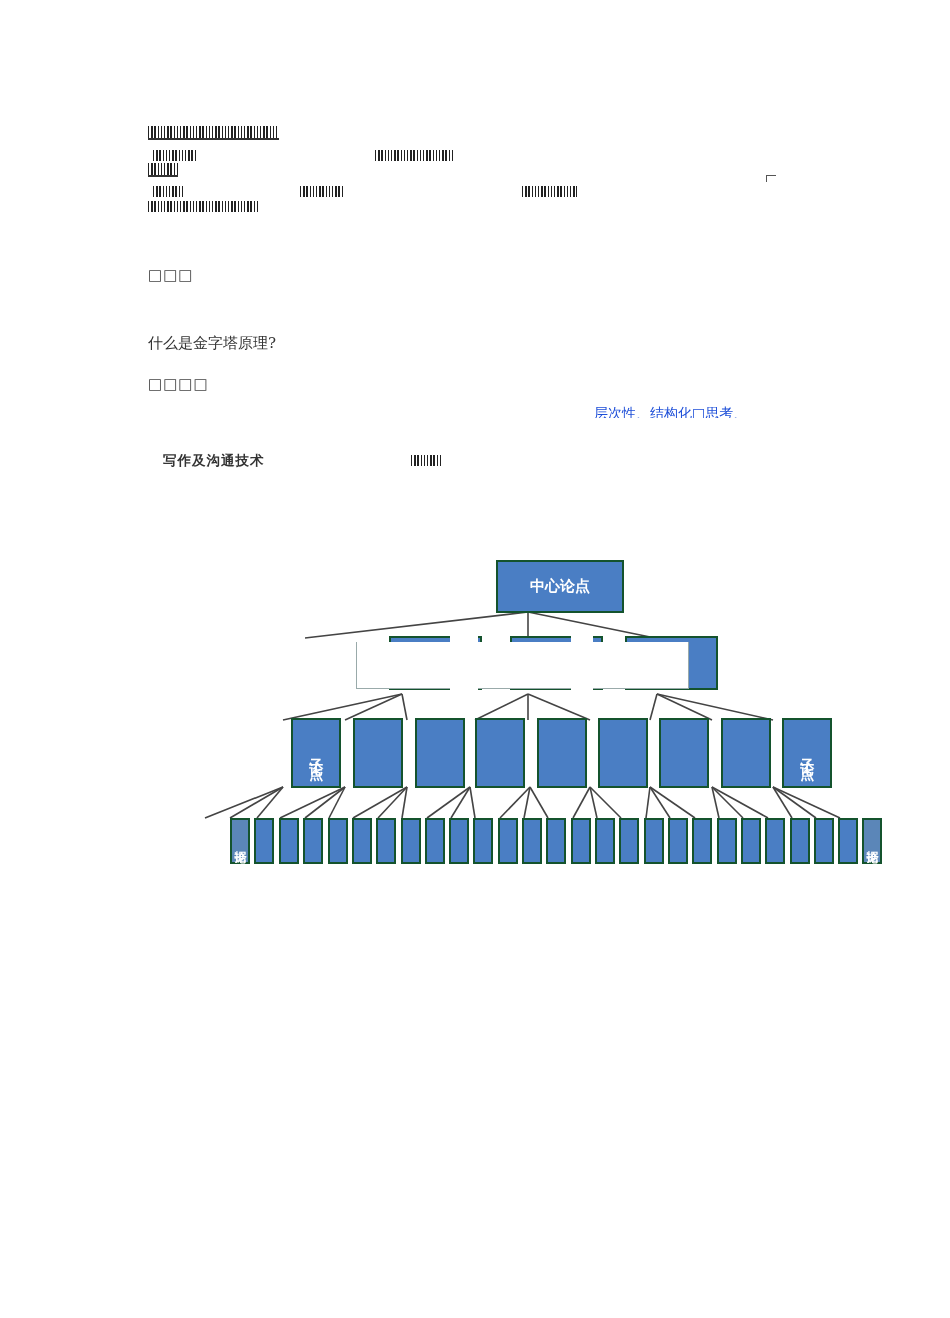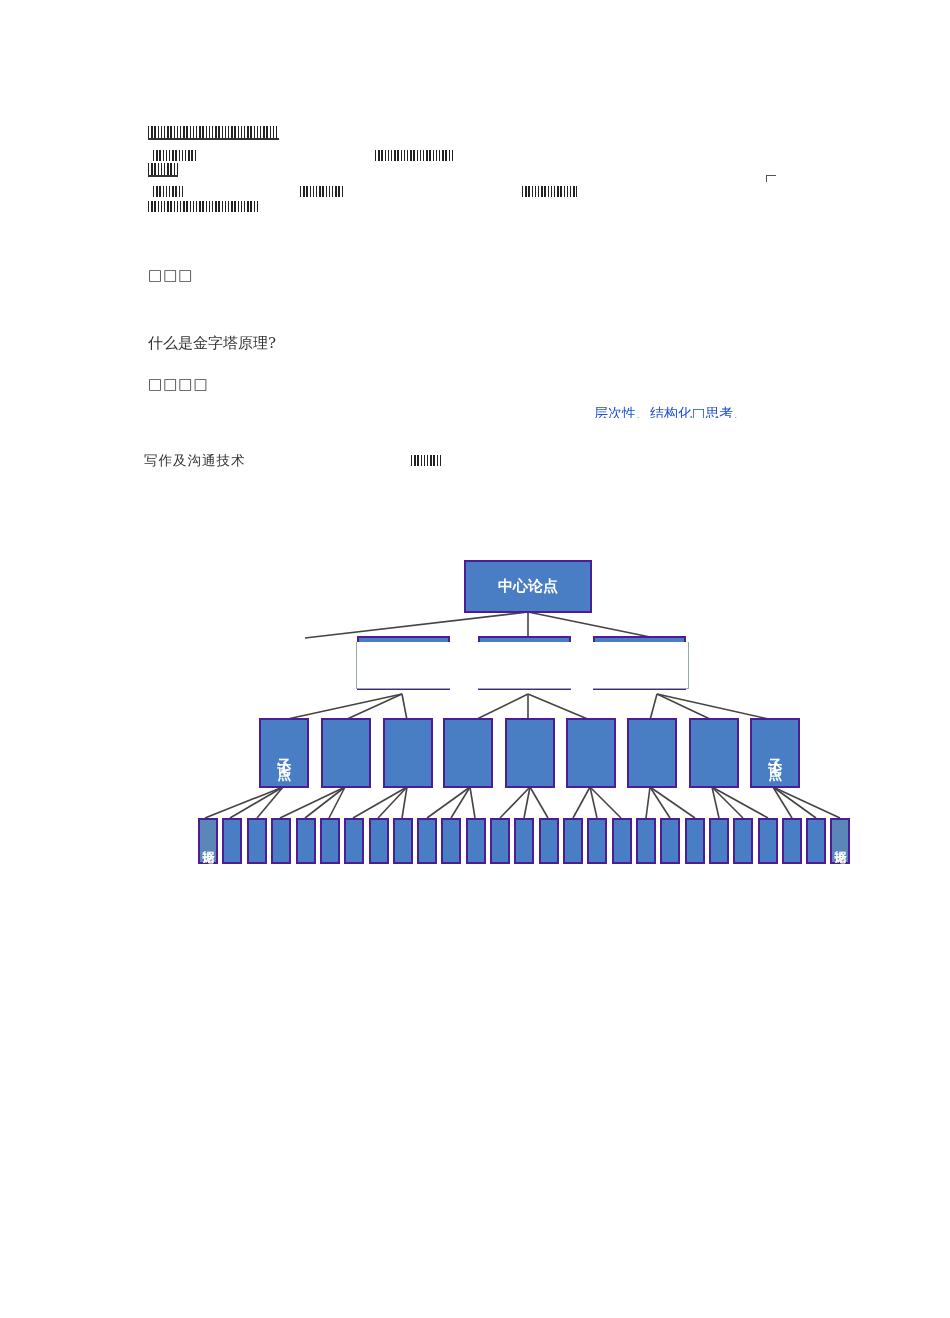--- a/index.html
+++ b/index.html
@@ -13,23 +13,23 @@
       background: repeating-linear-gradient(90deg, #222 0 1.4px, transparent 1.4px 3.2px);
     }
     .bars.ul { border-bottom: 2px solid #333; padding-bottom: 1px; }
     .boxes { font-size: 15px; letter-spacing: 1px; color: #444; }
     .txt { font-size: 14px; color: #333; white-space: nowrap; }
     .clip { height: 13px; overflow: hidden; font-size: 14px; color: #1d4ed8; }
     .corner { width: 9px; height: 6px; border-top: 1.5px solid #555; border-left: 1.5px solid #555; }
 
     #diagram { left: 195px; top: 555px; width: 660px; height: 320px; }
     .node {
-      position: absolute; background: #4a7ec4; border: 2px solid #4c1d95; box-sizing: border-box;
+      position: absolute; background: #4a7ec4; border: 2px solid #14532d; box-sizing: border-box;
       color: #fff; font-family: "DejaVu Sans", "Liberation Sans", sans-serif; font-weight: bold;
-      display: flex; align-items: center; justify-content: center; text-align: center;
+      display: flex; align-items: center; justify-content: center; text-align: center; margin-left: 32px;
     }
     .node.vert { flex-direction: column; line-height: 1.25; }
     .mask { position: absolute; background: #fff; }
   </style>
 </head>
 <body>
 
 <div>
   <span class="abs bars ul" style="left:148px;top:126px;width:131px;"></span>
   <span class="abs bars" style="left:153px;top:150px;width:45px;"></span>
@@ -43,21 +43,21 @@
 </div>
 
 <div class="abs boxes" style="left:148px;top:266px;">□□□</div>
 
 <div class="abs txt" style="left:148px;top:334px;font-size:15px;">什么是金字塔原理?</div>
 
 <div class="abs boxes" style="left:148px;top:375px;">□□□□</div>
 
 <div class="abs clip" style="left:594px;top:405px;">层次性、结构化□思考、</div>
 
-<div class="abs txt" style="left:144px;top:452px;font-size:13.5px;letter-spacing:1px;">写作及沟通技术</div>
+<div class="abs txt" style="left:163px;top:452px;font-size:13.5px;letter-spacing:1px;font-weight:bold;">写作及沟通技术</div>
 <span class="abs bars" style="left:411px;top:455px;width:30px;"></span>
 
 <div class="abs" id="diagram">
   <svg width="660" height="320" style="position:absolute;left:0;top:0;" stroke="#444" stroke-width="1.6" fill="none">
 
     <polyline points="333,57 110,83"></polyline>
     <polyline points="333,57 333,83"></polyline>
     <polyline points="333,57 460,83"></polyline>
 
     <polyline points="207,139 88,165"></polyline>

